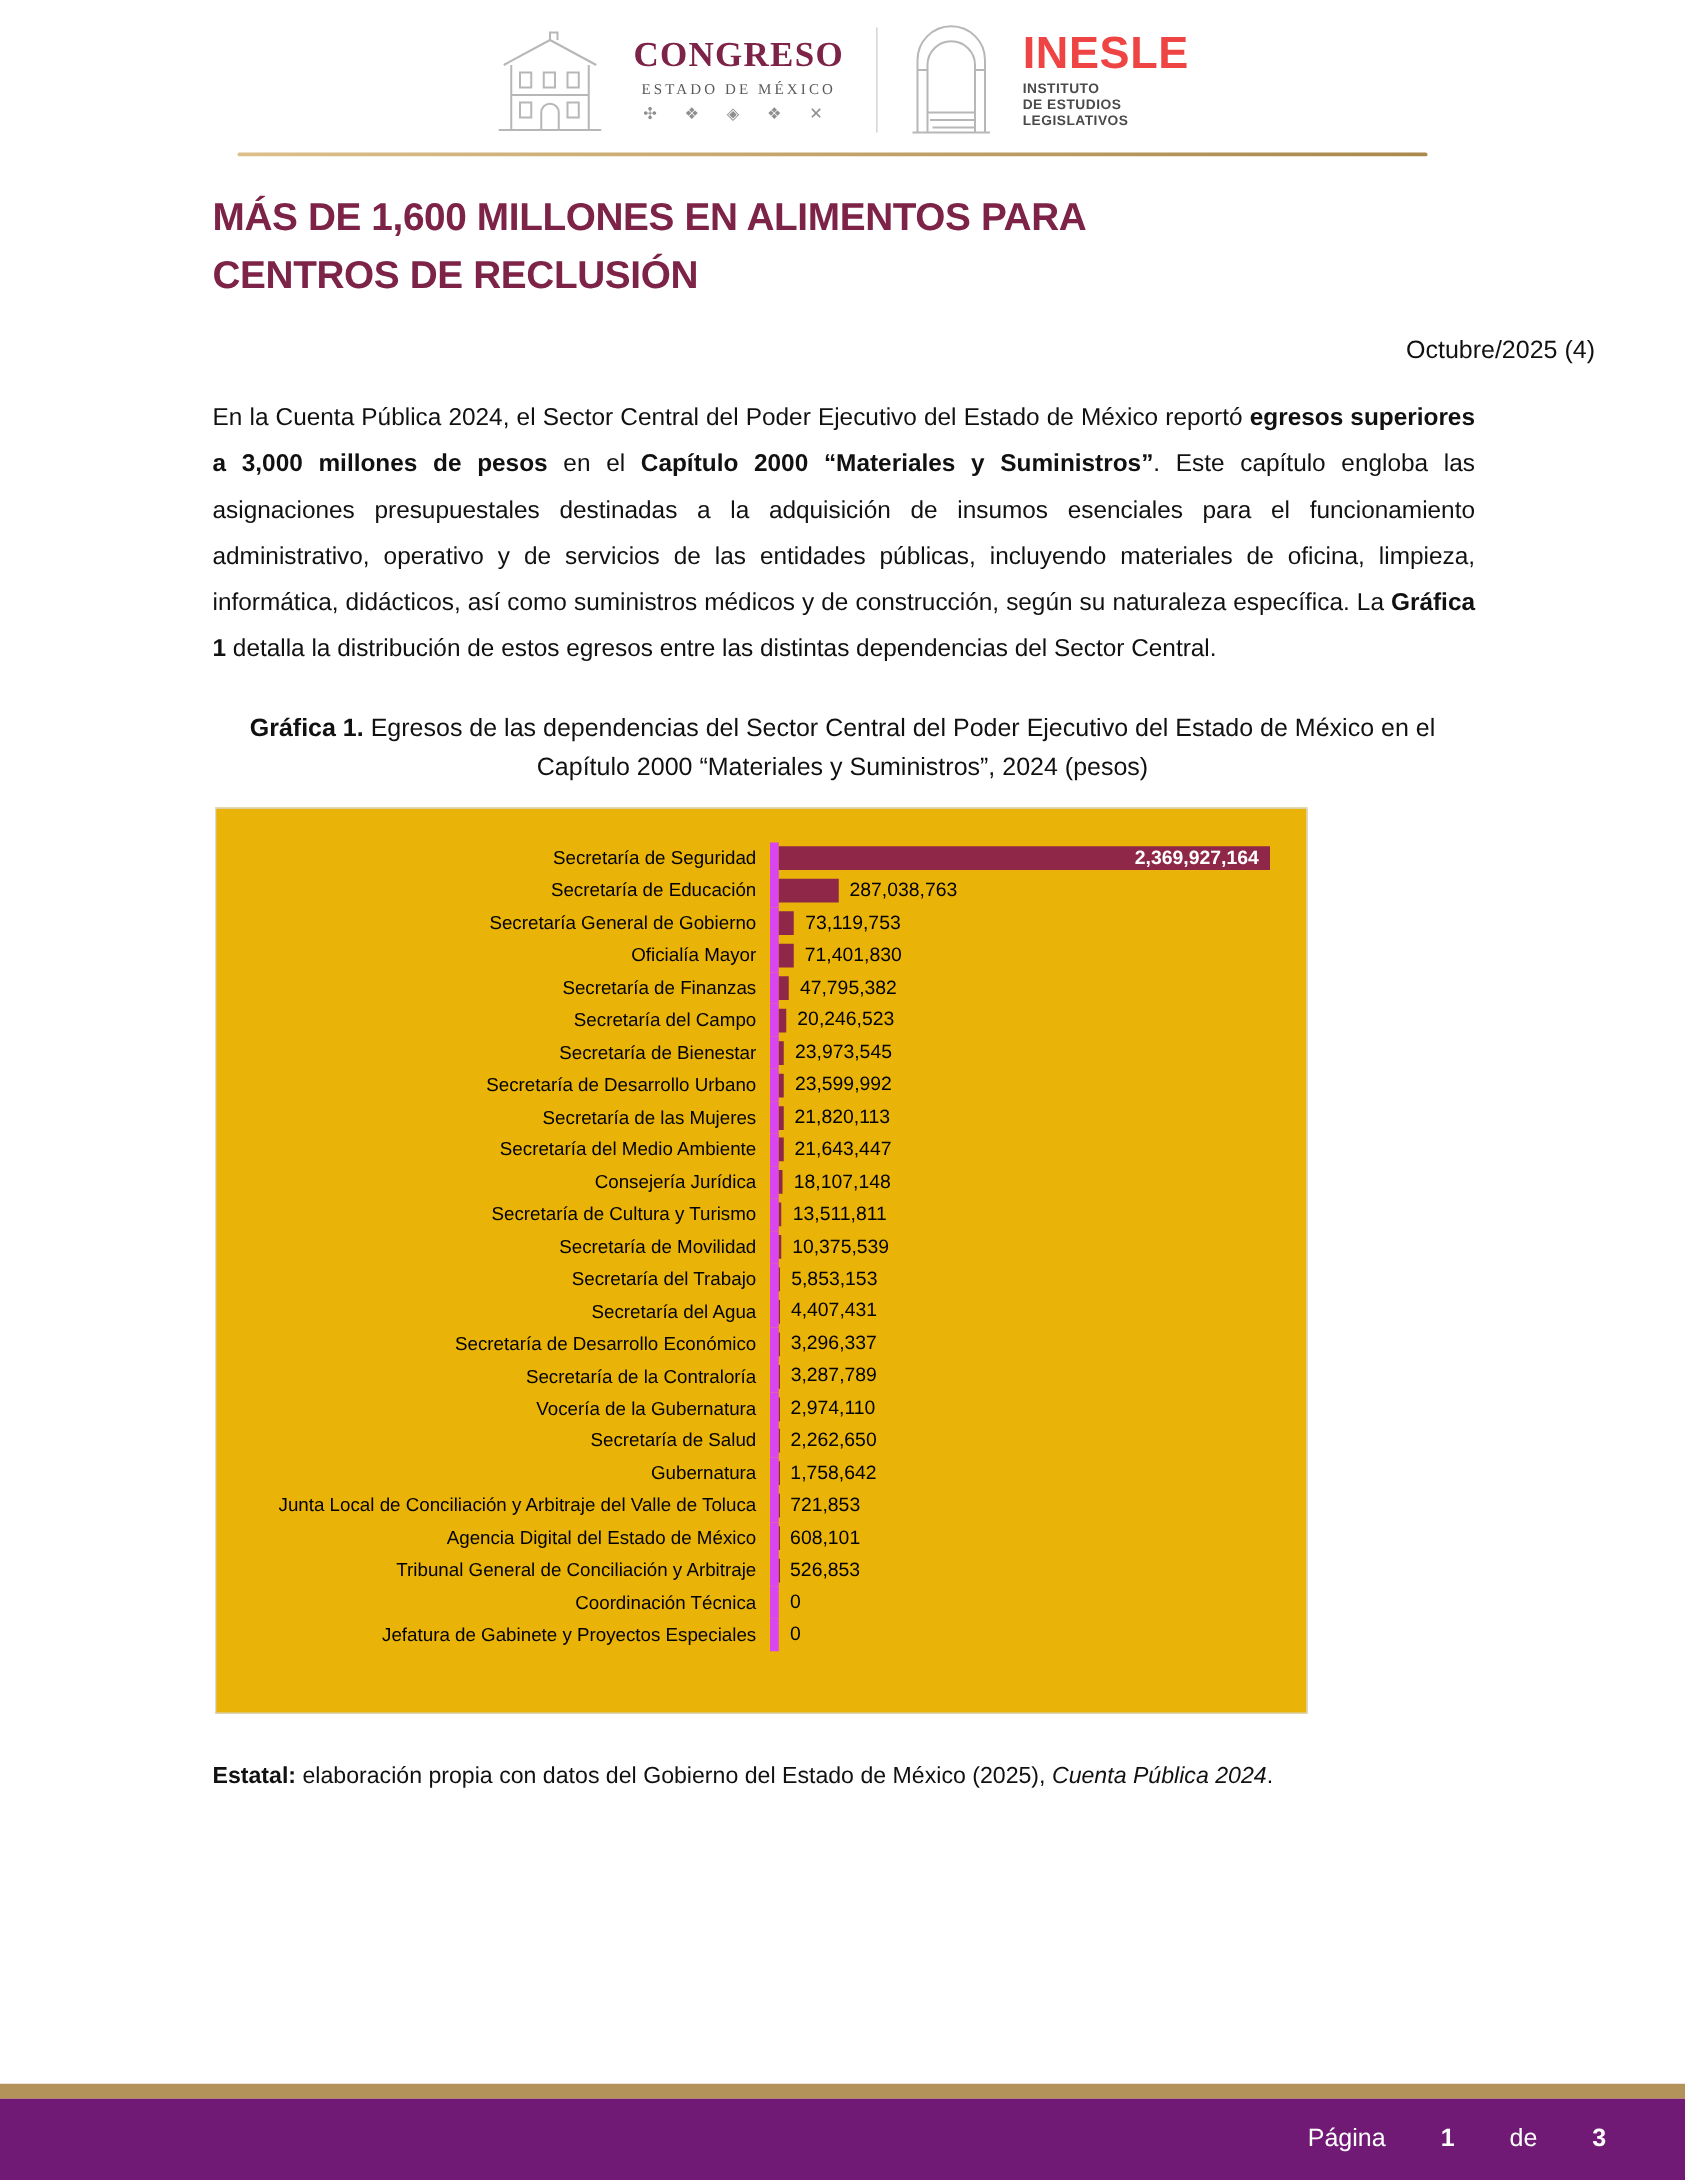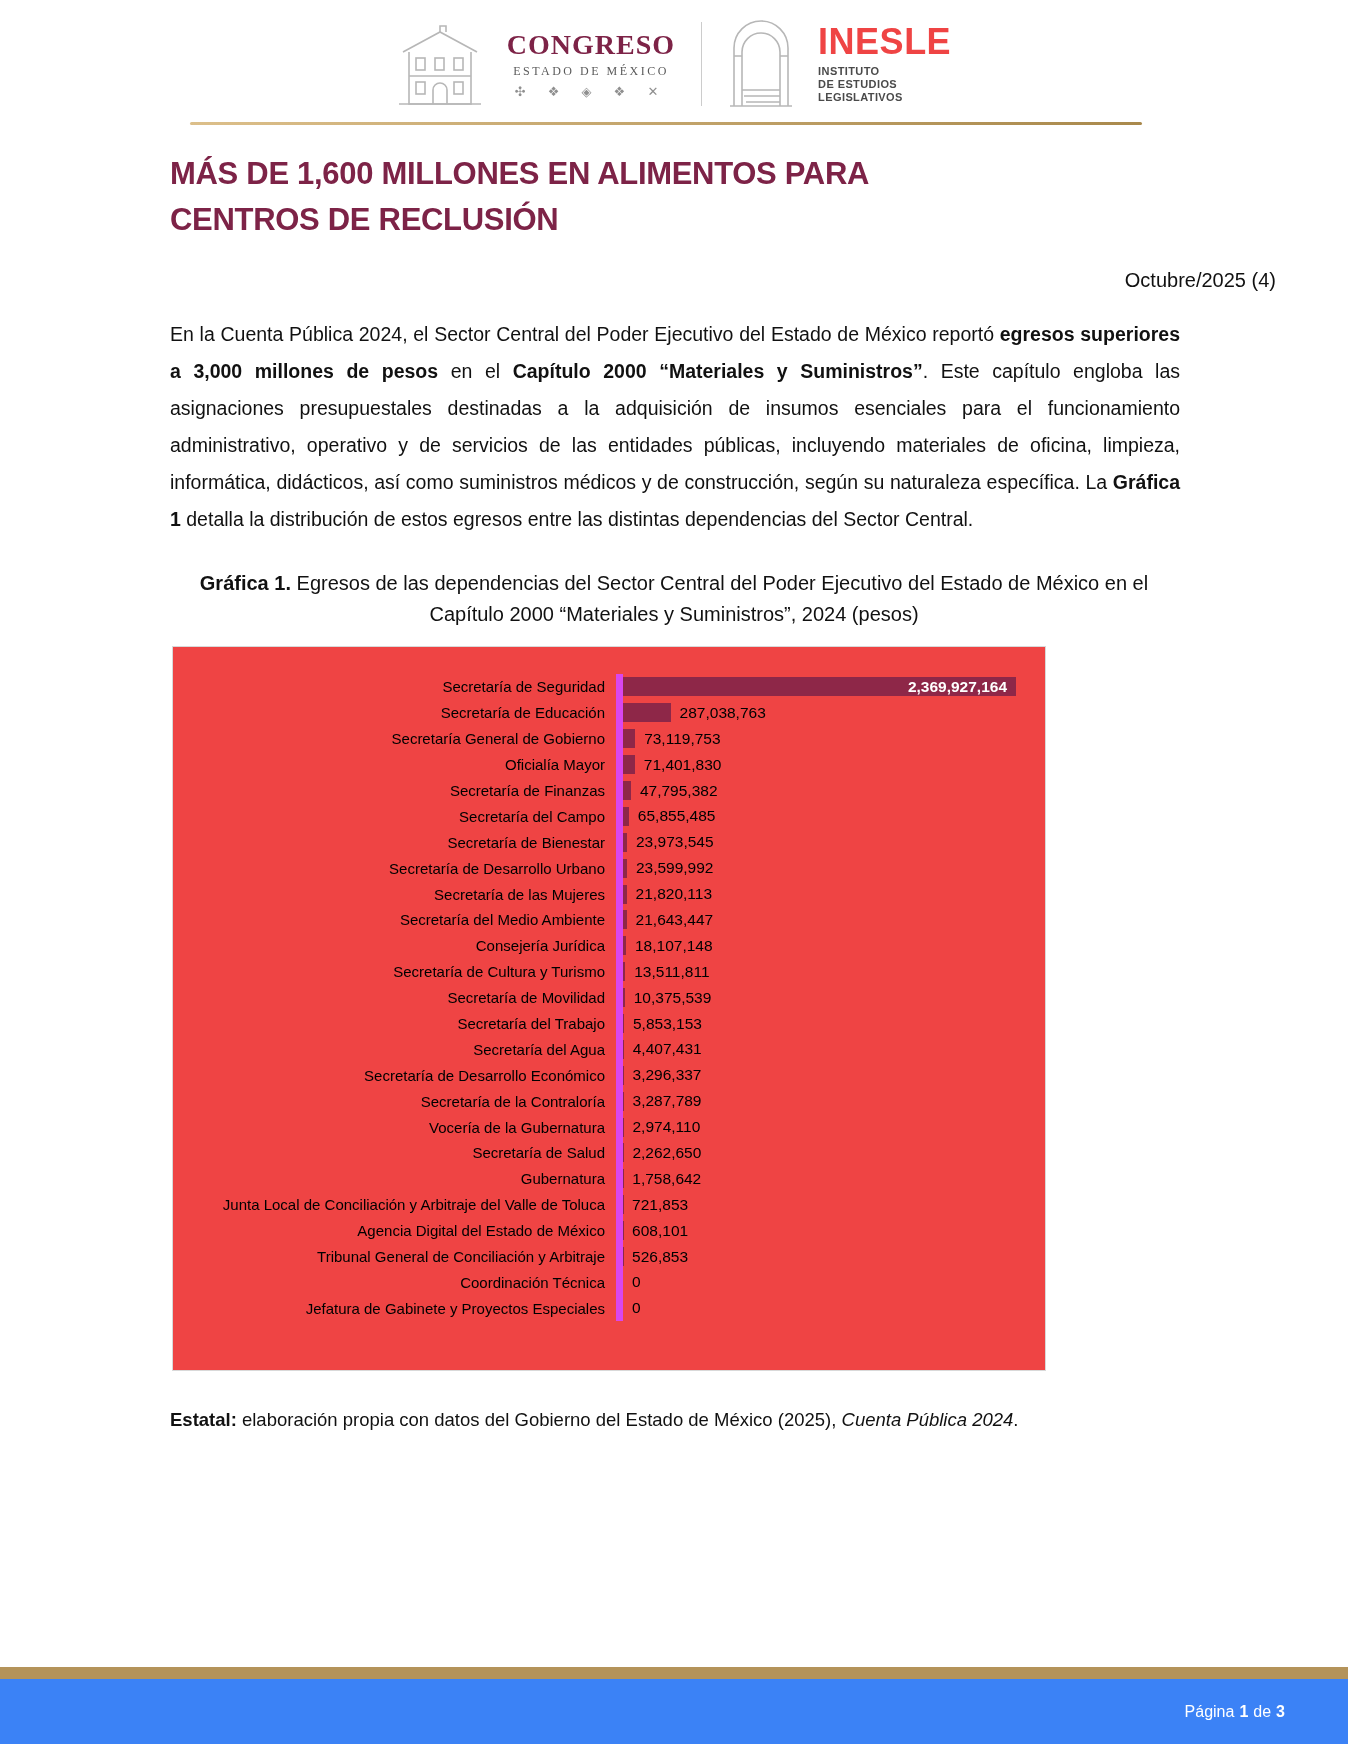--- a/index.html
+++ b/index.html
@@ -39,21 +39,21 @@
     font-size:19.5px; line-height:37px; color:#111;
   }
   
   .chart-caption {
     margin:30px auto 0; width:950px; text-align:center;
     font-size:20px; line-height:31px; color:#111;
   }
   
   .chartbox {
     margin:16px 16px 0 172px; width:874px; height:725px;
-    border:1px solid #d9d9d9; background:#ef4444; padding:27px 0 25px;
+    border:1px solid #d9d9d9; background:#eab308; padding:27px 0 25px;
   }
   .crow { display:flex; align-items:center; height:25.9px; }
   .clabel {
     width:443px; padding-right:11px; text-align:right;
     font-size:15px; color:#000; white-space:nowrap; overflow:hidden;
   }
   .cplot {
     flex:1; align-self:stretch; display:flex; align-items:center;
     border-left:7px solid #d946ef; padding-right:29px; position:relative;
   }
@@ -61,23 +61,23 @@
     height:19px; background:#8e2748; flex:0 0 auto;
     display:flex; align-items:center; justify-content:flex-end;
   }
   .cval { margin-left:9px; font-size:15.5px; color:#000; white-space:nowrap; }
   .cbar .cval { color:#ffffff; font-weight:700; margin-left:0; padding-right:9px; }
   
   .fuente { margin:38px 168px 0 170px; font-size:18.5px; color:#111; }
   
   .footer-gold { position:absolute; left:0; bottom:65px; width:100%; height:12px; background:#b4935a; }
   .footer-maroon {
-    position:absolute; left:0; bottom:0; width:100%; height:65px; background:#3b82f6;
+    position:absolute; left:0; bottom:0; width:100%; height:65px; background:#701a75;
     display:flex; align-items:center; justify-content:flex-end; padding-right:63px;
-    color:#ffffff; font-size:16px;
+    color:#ffffff; font-size:20px;gap:39px;
   }
   .footer-maroon b { font-weight:700; }
   .fm-part { margin-left:5px; }
   
   .lineart { stroke:#b7b7b7; fill:none; stroke-width:1.6; }
 </style>
 </head>
 <body>
 
 <div class="page">
@@ -174,21 +174,21 @@
       <div class="clabel">Secretaría de Finanzas</div>
       <div class="cplot">
         <div class="cbar" style="width: 2.01674%; background: rgb(142, 39, 72);"></div>
         <span class="cval">47,795,382</span>
       </div>
     </div>
         <div class="crow">
       <div class="clabel">Secretaría del Campo</div>
       <div class="cplot">
         <div class="cbar" style="width: 1.49459%; background: rgb(142, 39, 72);"></div>
-        <span class="cval">65,855,485</span>
+        <span class="cval">20,246,523</span>
       </div>
     </div>
         <div class="crow">
       <div class="clabel">Secretaría de Bienestar</div>
       <div class="cplot">
         <div class="cbar" style="width: 1.01157%; background: rgb(142, 39, 72);"></div>
         <span class="cval">23,973,545</span>
       </div>
     </div>
         <div class="crow">

